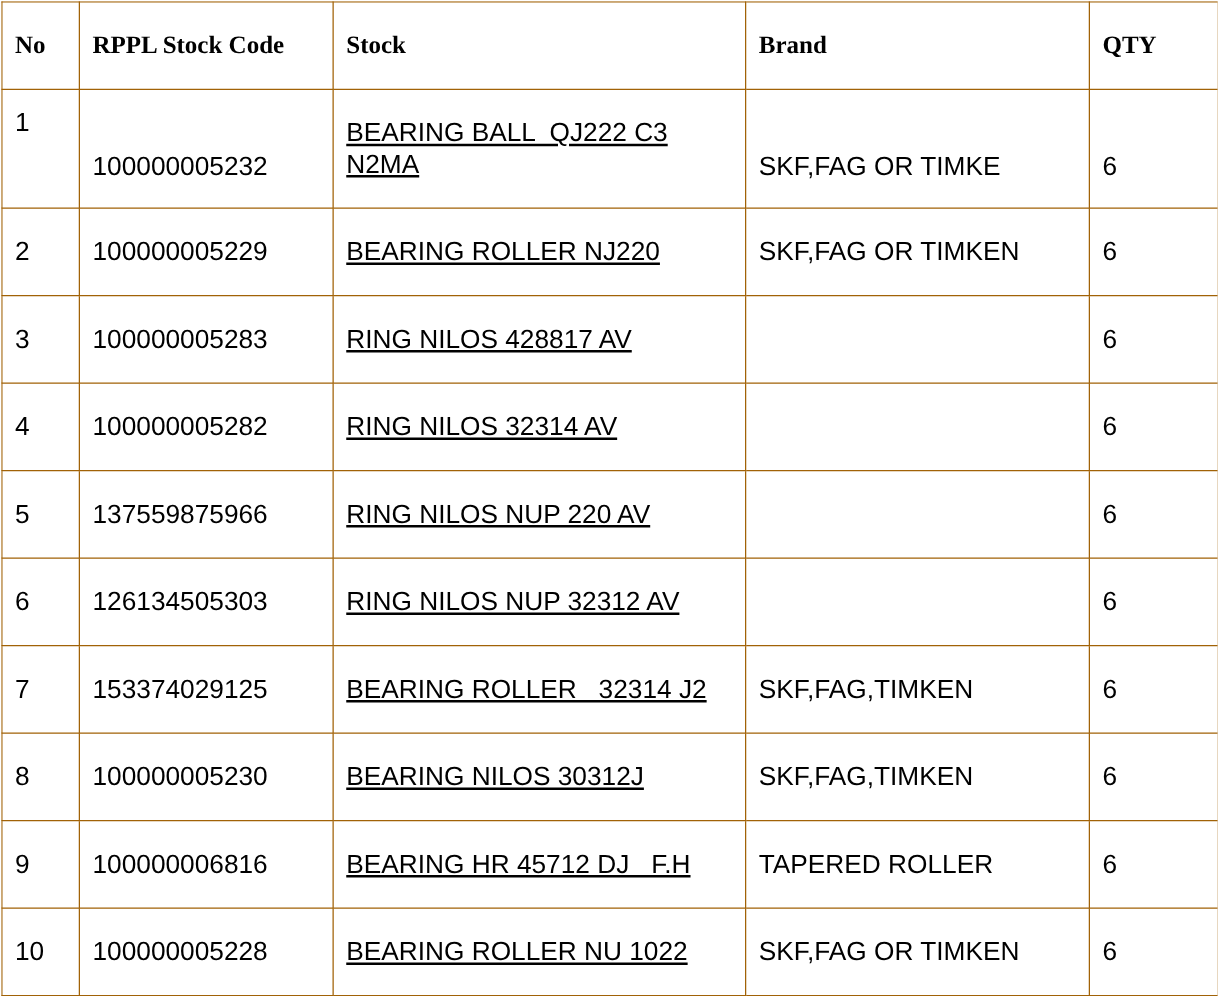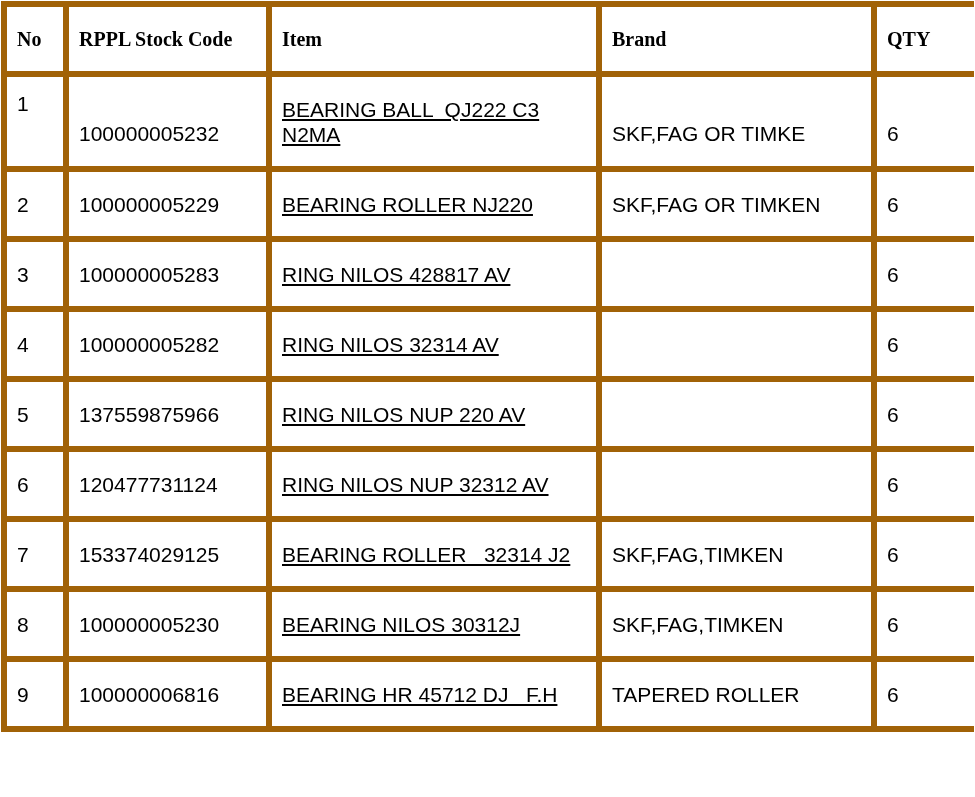--- a/index.html
+++ b/index.html
@@ -18,21 +18,21 @@
     height: 796px;
     overflow: hidden;
   }
   table.parts-table {
     border-collapse: collapse;
     table-layout: fixed;
     width: 973px;
     color: #000000;
   }
   .parts-table th, .parts-table td {
-    border: 6px solid #a16207;
+    border: 1px solid #a16207;
     box-sizing: border-box;
     padding: 0 8px 0 10px;
     text-align: left;
     vertical-align: middle;
     overflow: hidden;
   }
   .parts-table th {
     font-family: "Liberation Serif", serif;
     font-weight: 700;
     font-size: 20px;
@@ -71,21 +71,21 @@
       <col style="width:62px">
       <col style="width:203px">
       <col style="width:330px">
       <col style="width:275px">
       <col style="width:103px">
     </colgroup>
     <thead>
       <tr>
         <th>No</th>
         <th>RPPL Stock Code</th>
-        <th>Item</th>
+        <th>Stock</th>
         <th>Brand</th>
         <th>QTY</th>
       </tr>
     </thead>
     <tbody>
       <tr class="row-tall">
         <td class="cell-no va-top">1</td>
         <td class="cell-stock va-bottom">100000005232</td>
         <td class="cell-item">BEARING BALL  QJ222 C3
 N2MA</td>
@@ -115,21 +115,21 @@
       </tr>
       <tr>
         <td class="cell-no">5</td>
         <td class="cell-stock">137559875966</td>
         <td class="cell-item">RING NILOS NUP 220 AV</td>
         <td class="cell-brand"></td>
         <td class="cell-qty">6</td>
       </tr>
       <tr>
         <td class="cell-no">6</td>
-        <td class="cell-stock">120477731124</td>
+        <td class="cell-stock">126134505303</td>
         <td class="cell-item">RING NILOS NUP 32312 AV</td>
         <td class="cell-brand"></td>
         <td class="cell-qty">6</td>
       </tr>
       <tr>
         <td class="cell-no">7</td>
         <td class="cell-stock">153374029125</td>
         <td class="cell-item">BEARING ROLLER   32314 J2</td>
         <td class="cell-brand">SKF,FAG,TIMKEN</td>
         <td class="cell-qty">6</td>
@@ -141,15 +141,22 @@
         <td class="cell-brand">SKF,FAG,TIMKEN</td>
         <td class="cell-qty">6</td>
       </tr>
       <tr>
         <td class="cell-no">9</td>
         <td class="cell-stock">100000006816</td>
         <td class="cell-item">BEARING HR 45712 DJ   F.H</td>
         <td class="cell-brand">TAPERED ROLLER</td>
         <td class="cell-qty">6</td>
       </tr>
+      <tr>
+        <td class="cell-no">10</td>
+        <td class="cell-stock">100000005228</td>
+        <td class="cell-item">BEARING ROLLER NU 1022</td>
+        <td class="cell-brand">SKF,FAG OR TIMKEN</td>
+        <td class="cell-qty">6</td>
+      </tr>
     </tbody>
   </table>
 </div>
 
 </body></html>

